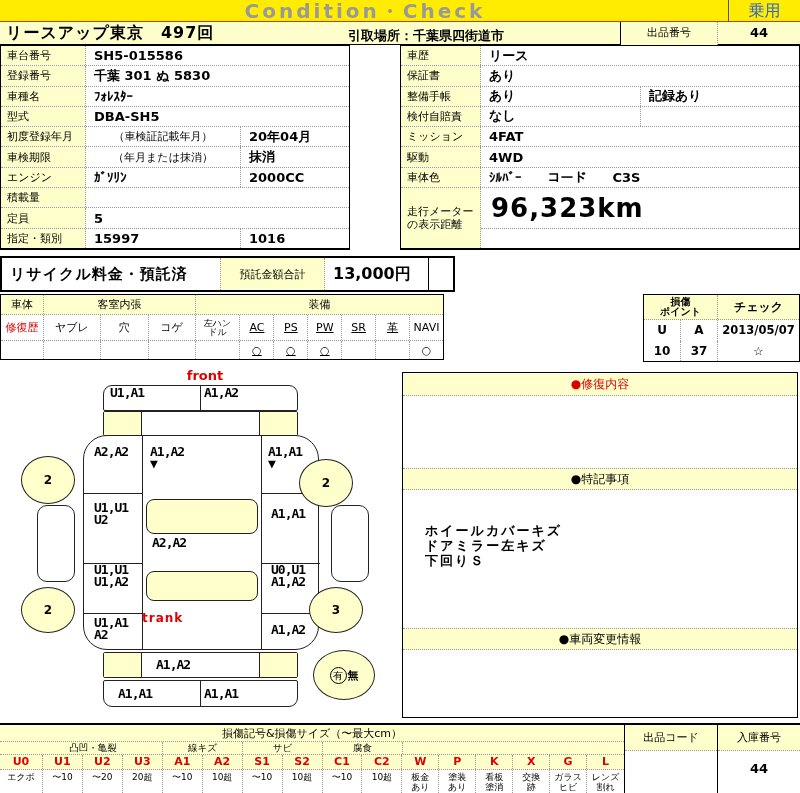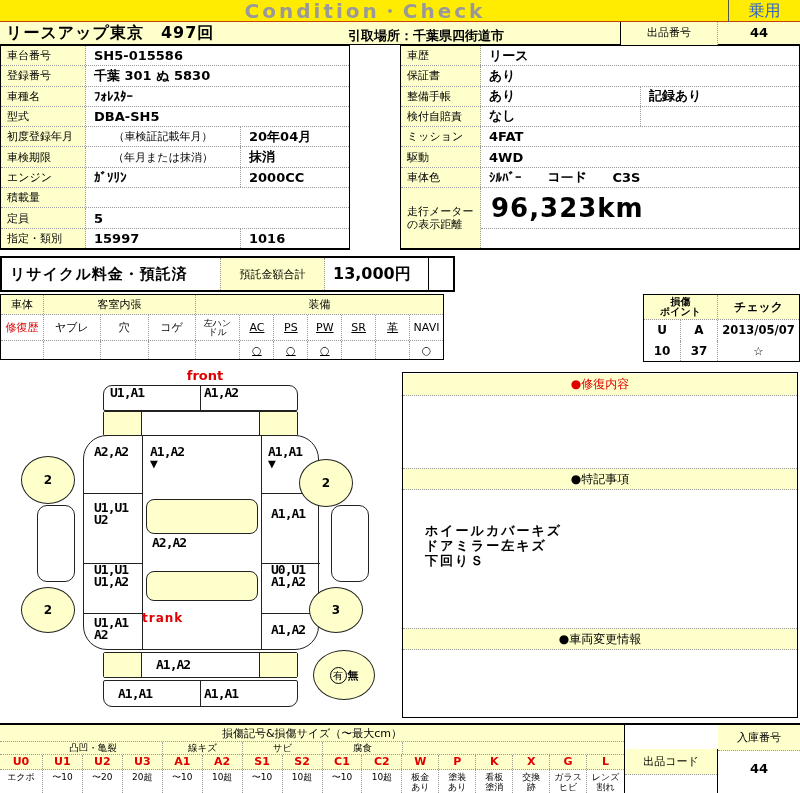--- a/index.html
+++ b/index.html
@@ -105,21 +105,21 @@
   .lg-cell { border-right:1px dotted #999; font-size:9.5px; line-height:12px; text-align:center; }
   .lg-cell:last-child { border-right:none; }
   .g163{width:163px;padding-left:24px;} .g80{width:80px;} .gfill{flex:1;}
   .leg-syms { height:15px; background:#ffffcc; display:flex; border-bottom:1px dotted #999; }
   .ls-cell { border-right:1px dotted #999; font-size:11px; line-height:14px; font-weight:bold; text-align:center; color:#e00000; }
   .ls-cell:last-child { border-right:none; }
   .leg-descs { flex:1; display:flex; background:#fff; }
   .ld-cell { border-right:1px dotted #999; font-size:9px; line-height:10px; text-align:center; padding-top:2px; white-space:pre-line; }
   .ld-cell:last-child { border-right:none; }
   .k43{width:43px;} .k40{width:40px;} .k37{width:37px;}
-  .leg-code { width:93px; border-right:1px solid #000; display:flex; flex-direction:column;margin-top:24px; }
+  .leg-code { width:93px; border-right:1px solid #000; display:flex; flex-direction:column; }
   .leg-stock { width:82px; display:flex; flex-direction:column; }
   .leg-colhead { height:26px; background:#ffffcc; text-align:center; font-size:11px; line-height:25px; border-bottom:1px dotted #999; }
   .leg-colbody { flex:1; text-align:center; font-size:13px; font-weight:bold; padding-top:10px; }
 </style>
 </head>
 <body>
 
 <div id="sheet">
 
   <div class="banner">

